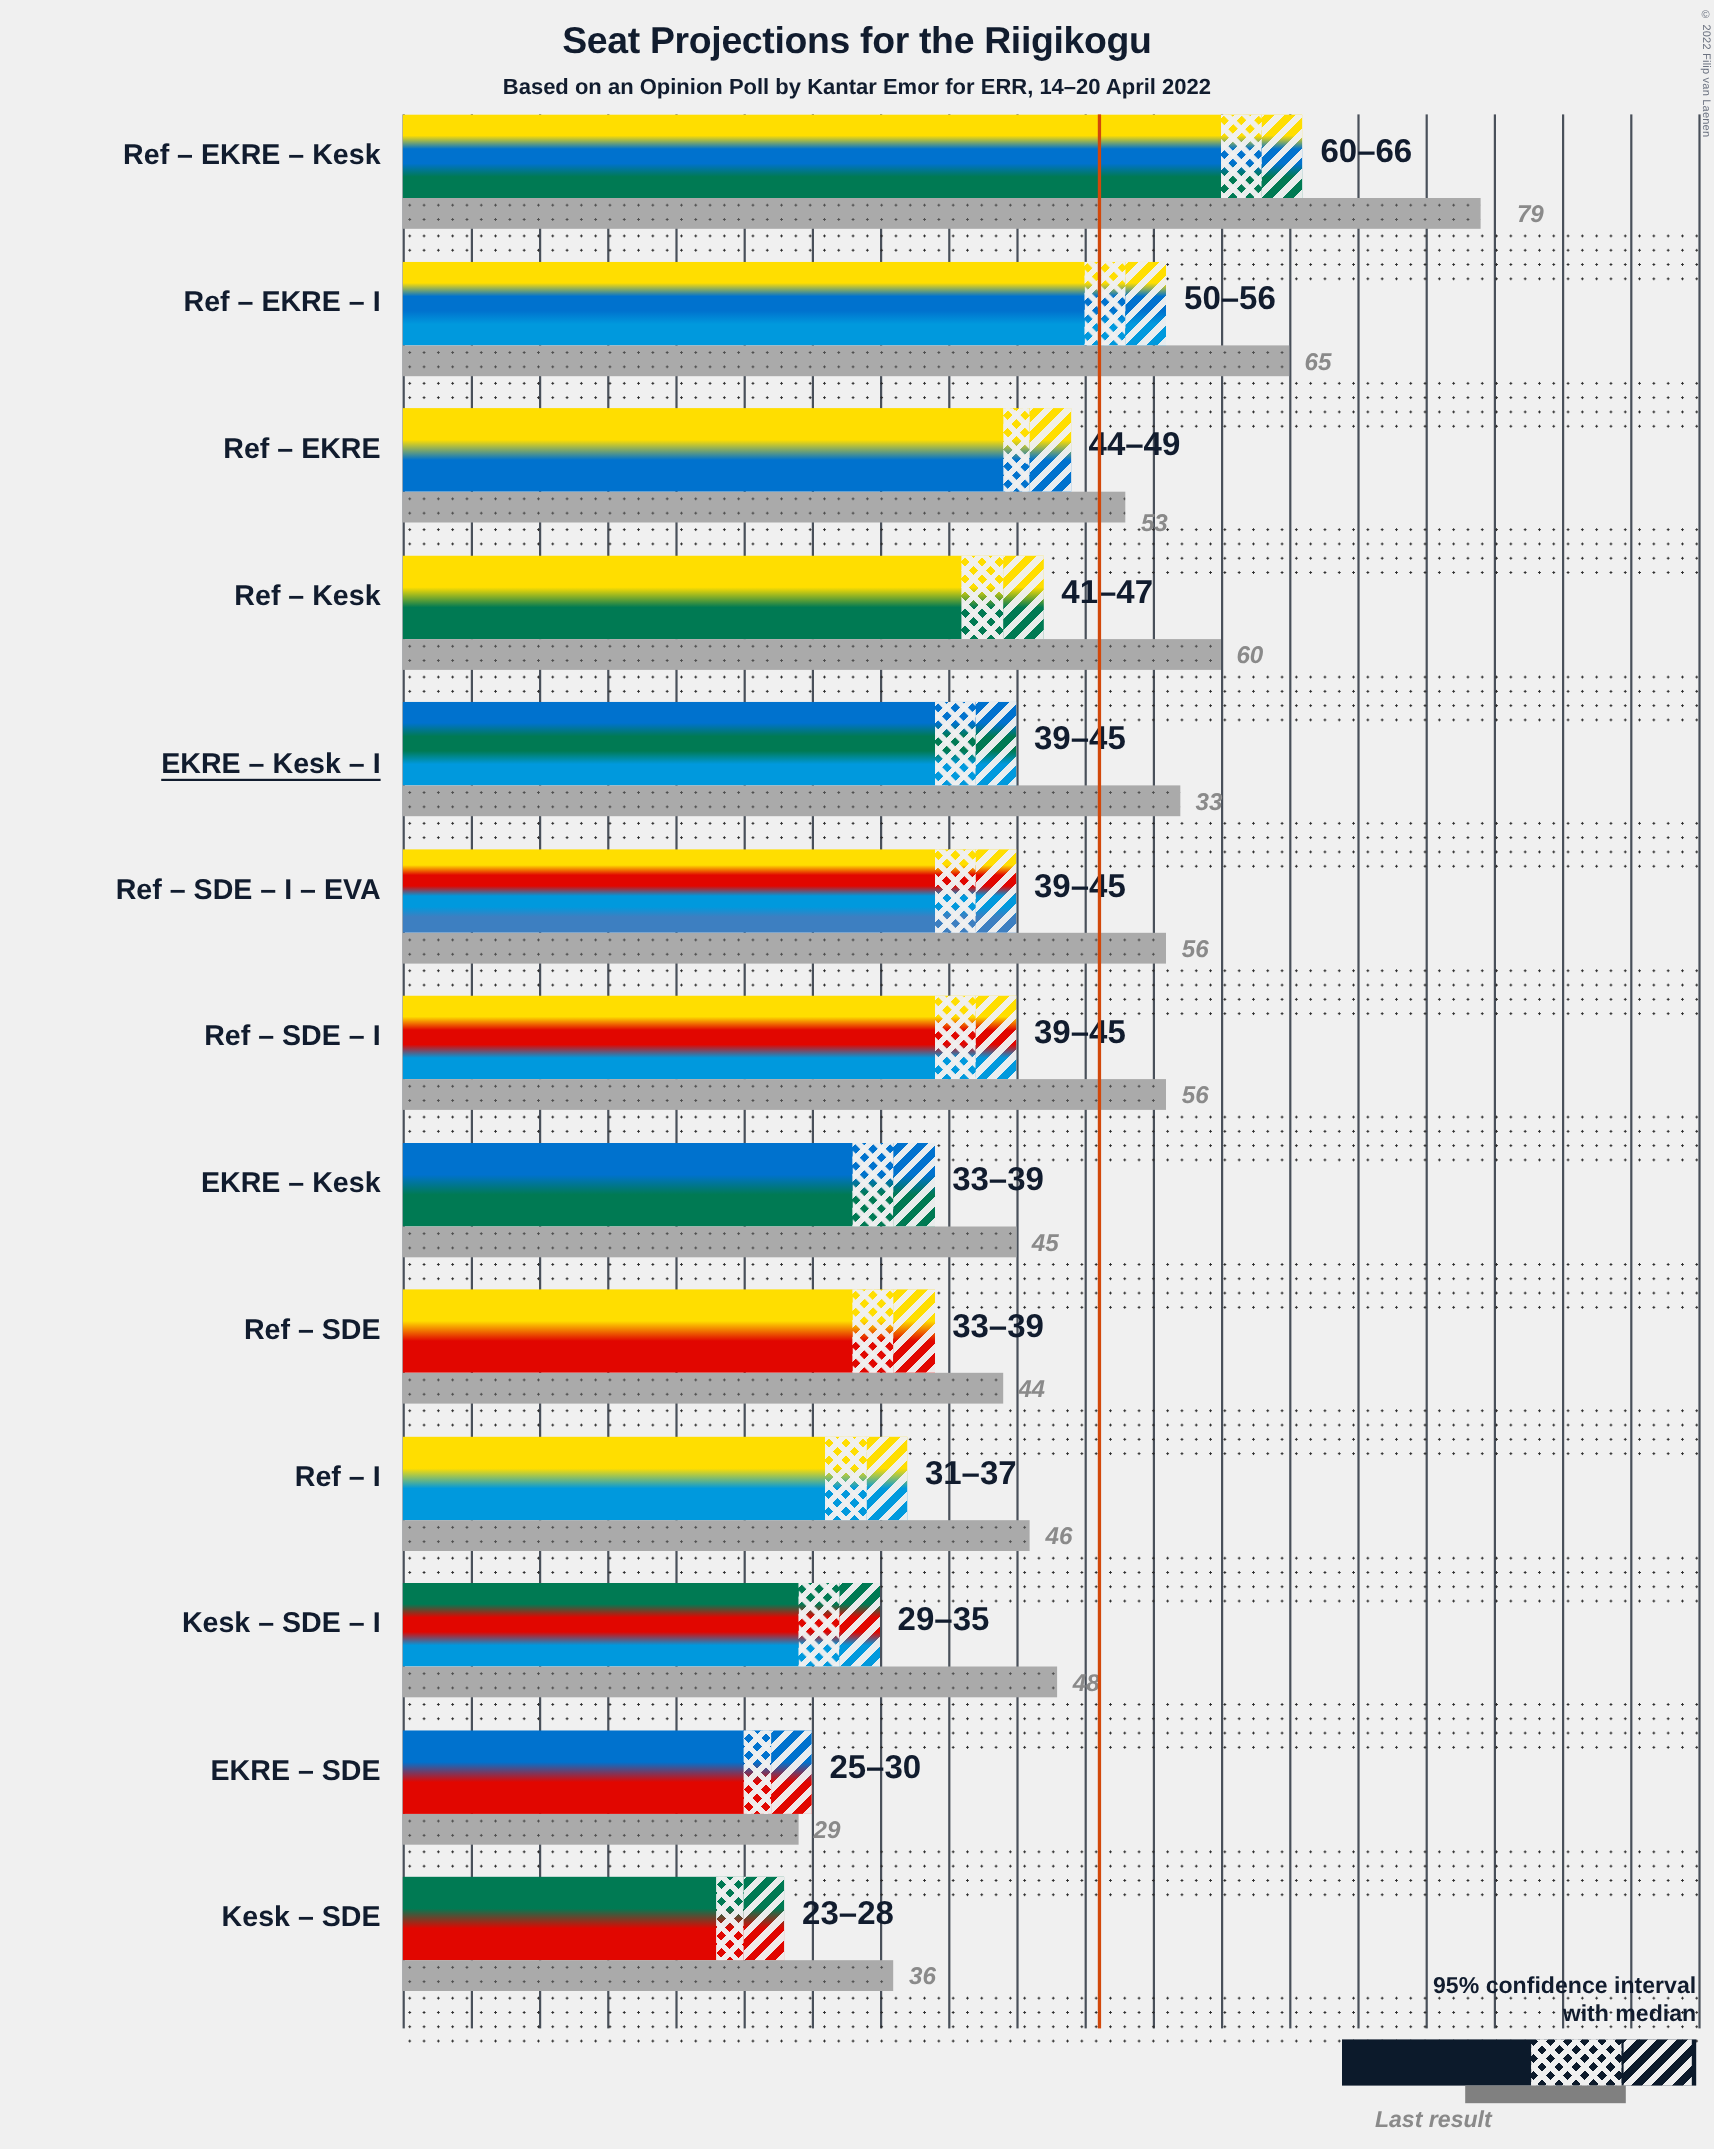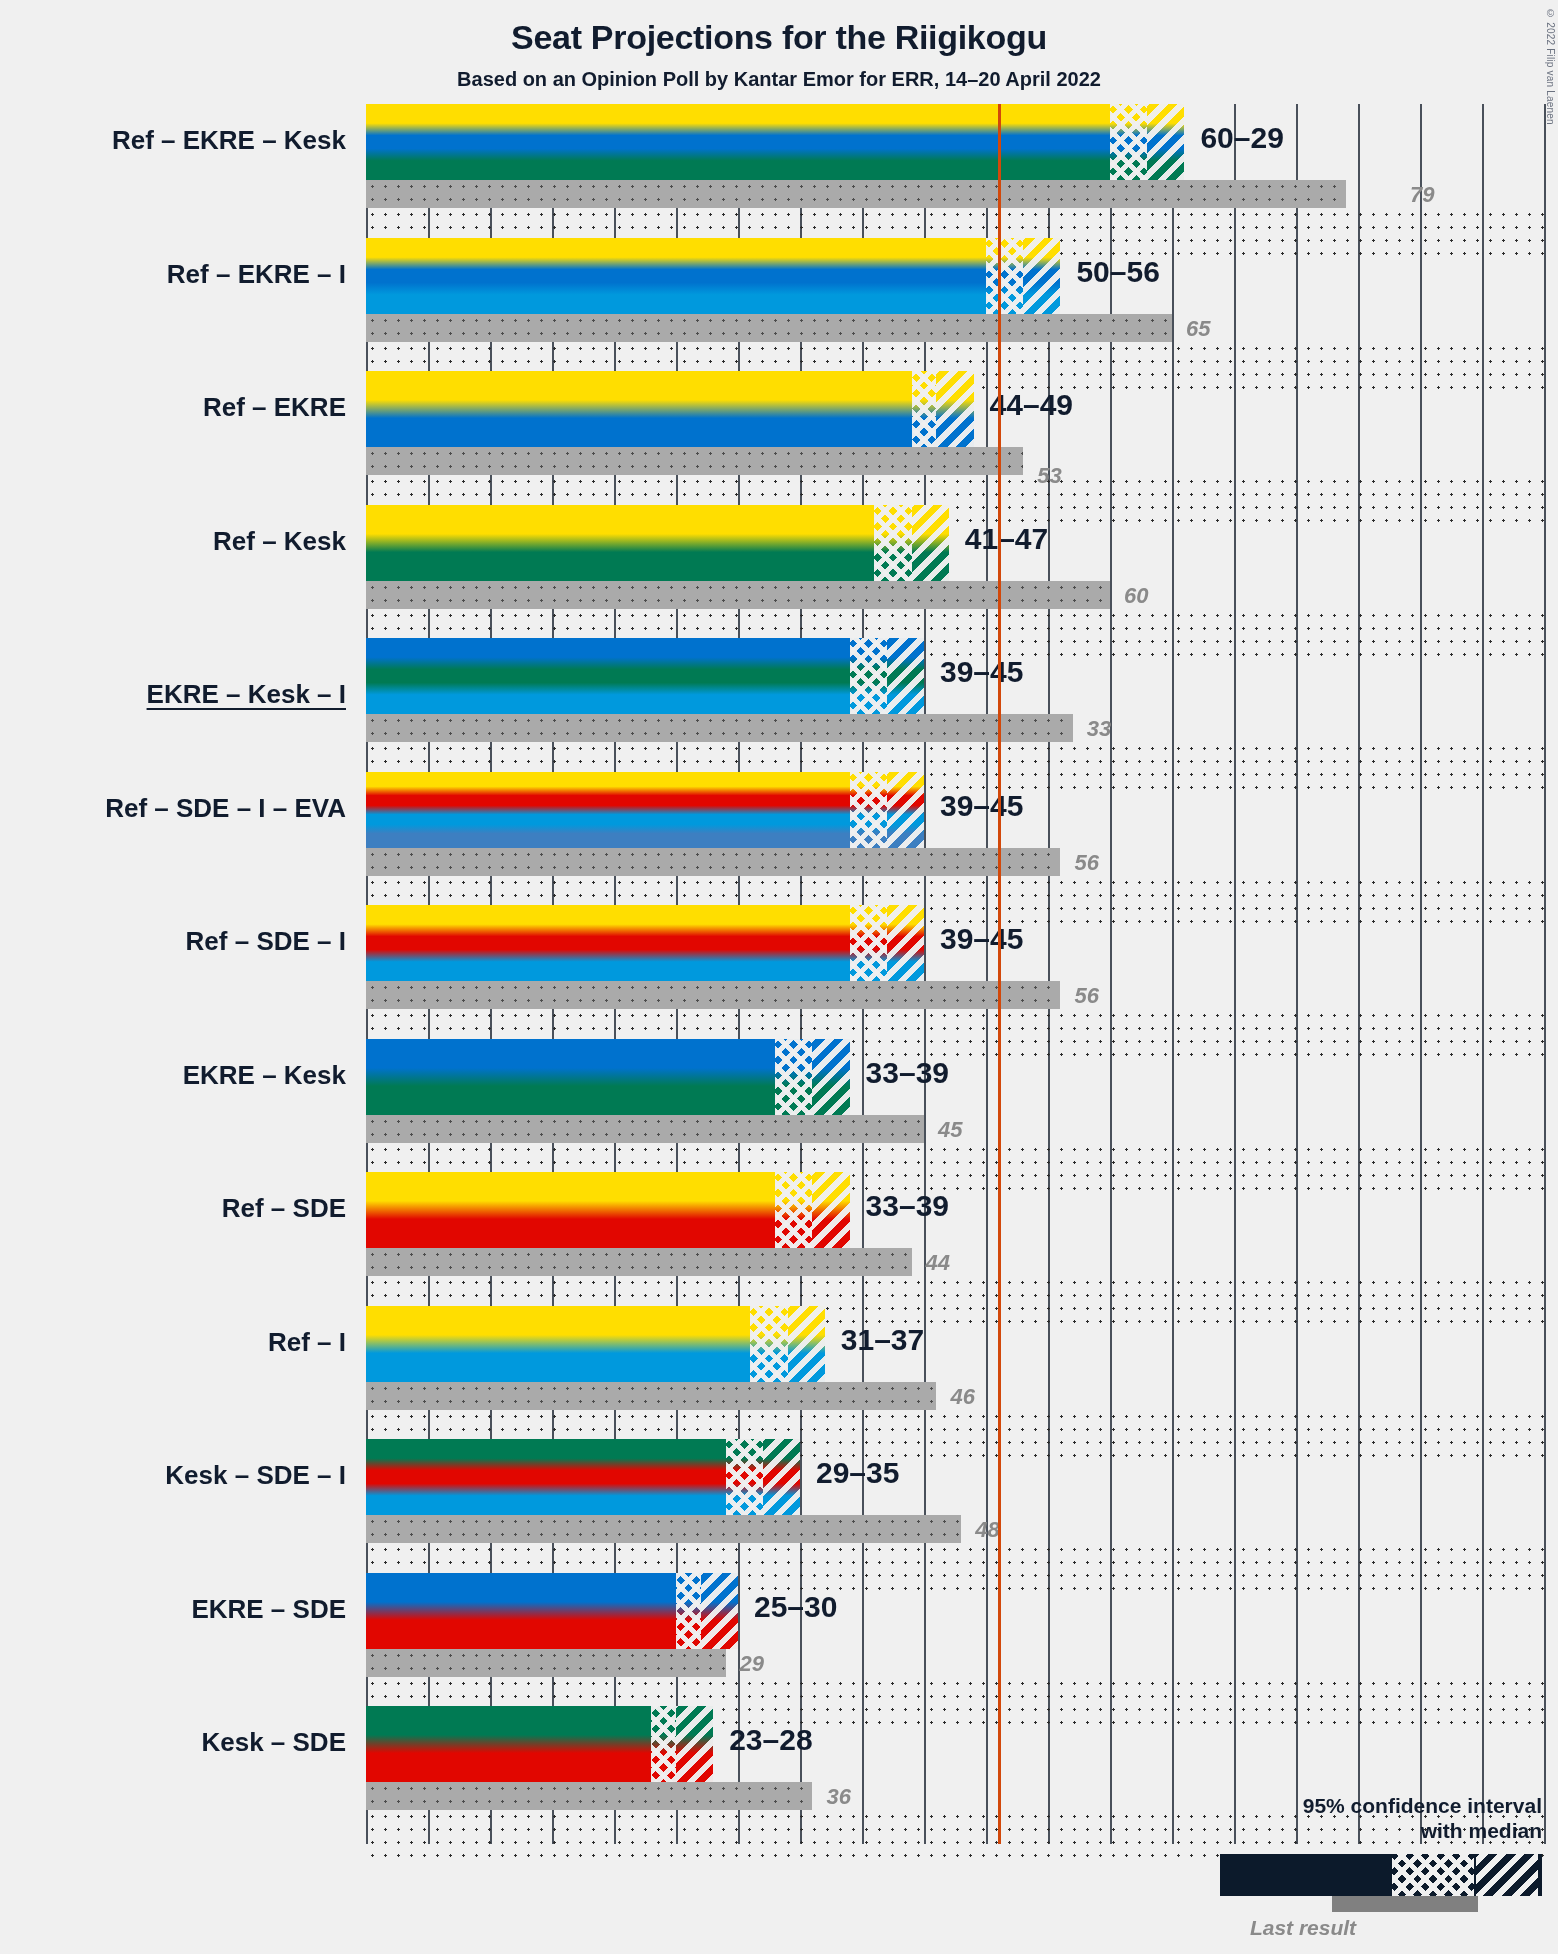--- a/index.html
+++ b/index.html
@@ -177,22 +177,22 @@
     <div class="row" style="top: 0px; height: 133.5px;">
       <div class="gridband" style="top: 104px; width: 1178px;"></div>
       <div class="lastbar" style="top: 76px; width: 979.6px; background: rgb(170, 170, 170);">
         <div class="dots"></div>
       </div>
       <div class="bar" style="width: 818.4px;">
         <div class="fill" style="background: linear-gradient(rgb(255, 222, 0) 8%, rgb(255, 222, 0) 25.33%, rgb(0, 114, 206) 41.33%, rgb(0, 114, 206) 58.67%, rgb(0, 122, 83) 74.67%, rgb(0, 122, 83) 92%);"></div>
         <div class="hatch cross" style="left: 744px; width: 37.2px;"></div>
         <div class="hatch diag" style="left: 781.2px; width: 37.2px;"></div>
       </div>
-      <div class="ciLabel" style="left: 1200.4px; top: 17px;">60–29</div>
-      <div class="lastLabel" style="left: 1410px; top: 78px; color: rgb(138, 138, 138);">79</div>
+      <div class="ciLabel" style="left: 1200.4px; top: 17px;">60–66</div>
+      <div class="lastLabel" style="left: 1379px; top: 78px; color: rgb(138, 138, 138);">79</div>
       <div class="rowlabel" style="top: 21px;">Ref – EKRE – Kesk</div>
     </div>
     <div class="row" style="top: 133.5px; height: 133.5px;">
       <div class="gridband" style="top: 104px; width: 1178px;"></div>
       <div class="lastbar" style="top: 76px; width: 806px; background: rgb(170, 170, 170);">
         <div class="dots"></div>
       </div>
       <div class="bar" style="width: 694.4px;">
         <div class="fill" style="background: linear-gradient(rgb(255, 222, 0) 8%, rgb(255, 222, 0) 25.33%, rgb(0, 114, 206) 41.33%, rgb(0, 114, 206) 58.67%, rgb(0, 153, 221) 74.67%, rgb(0, 153, 221) 92%);"></div>
         <div class="hatch cross" style="left: 620px; width: 37.2px;"></div>

